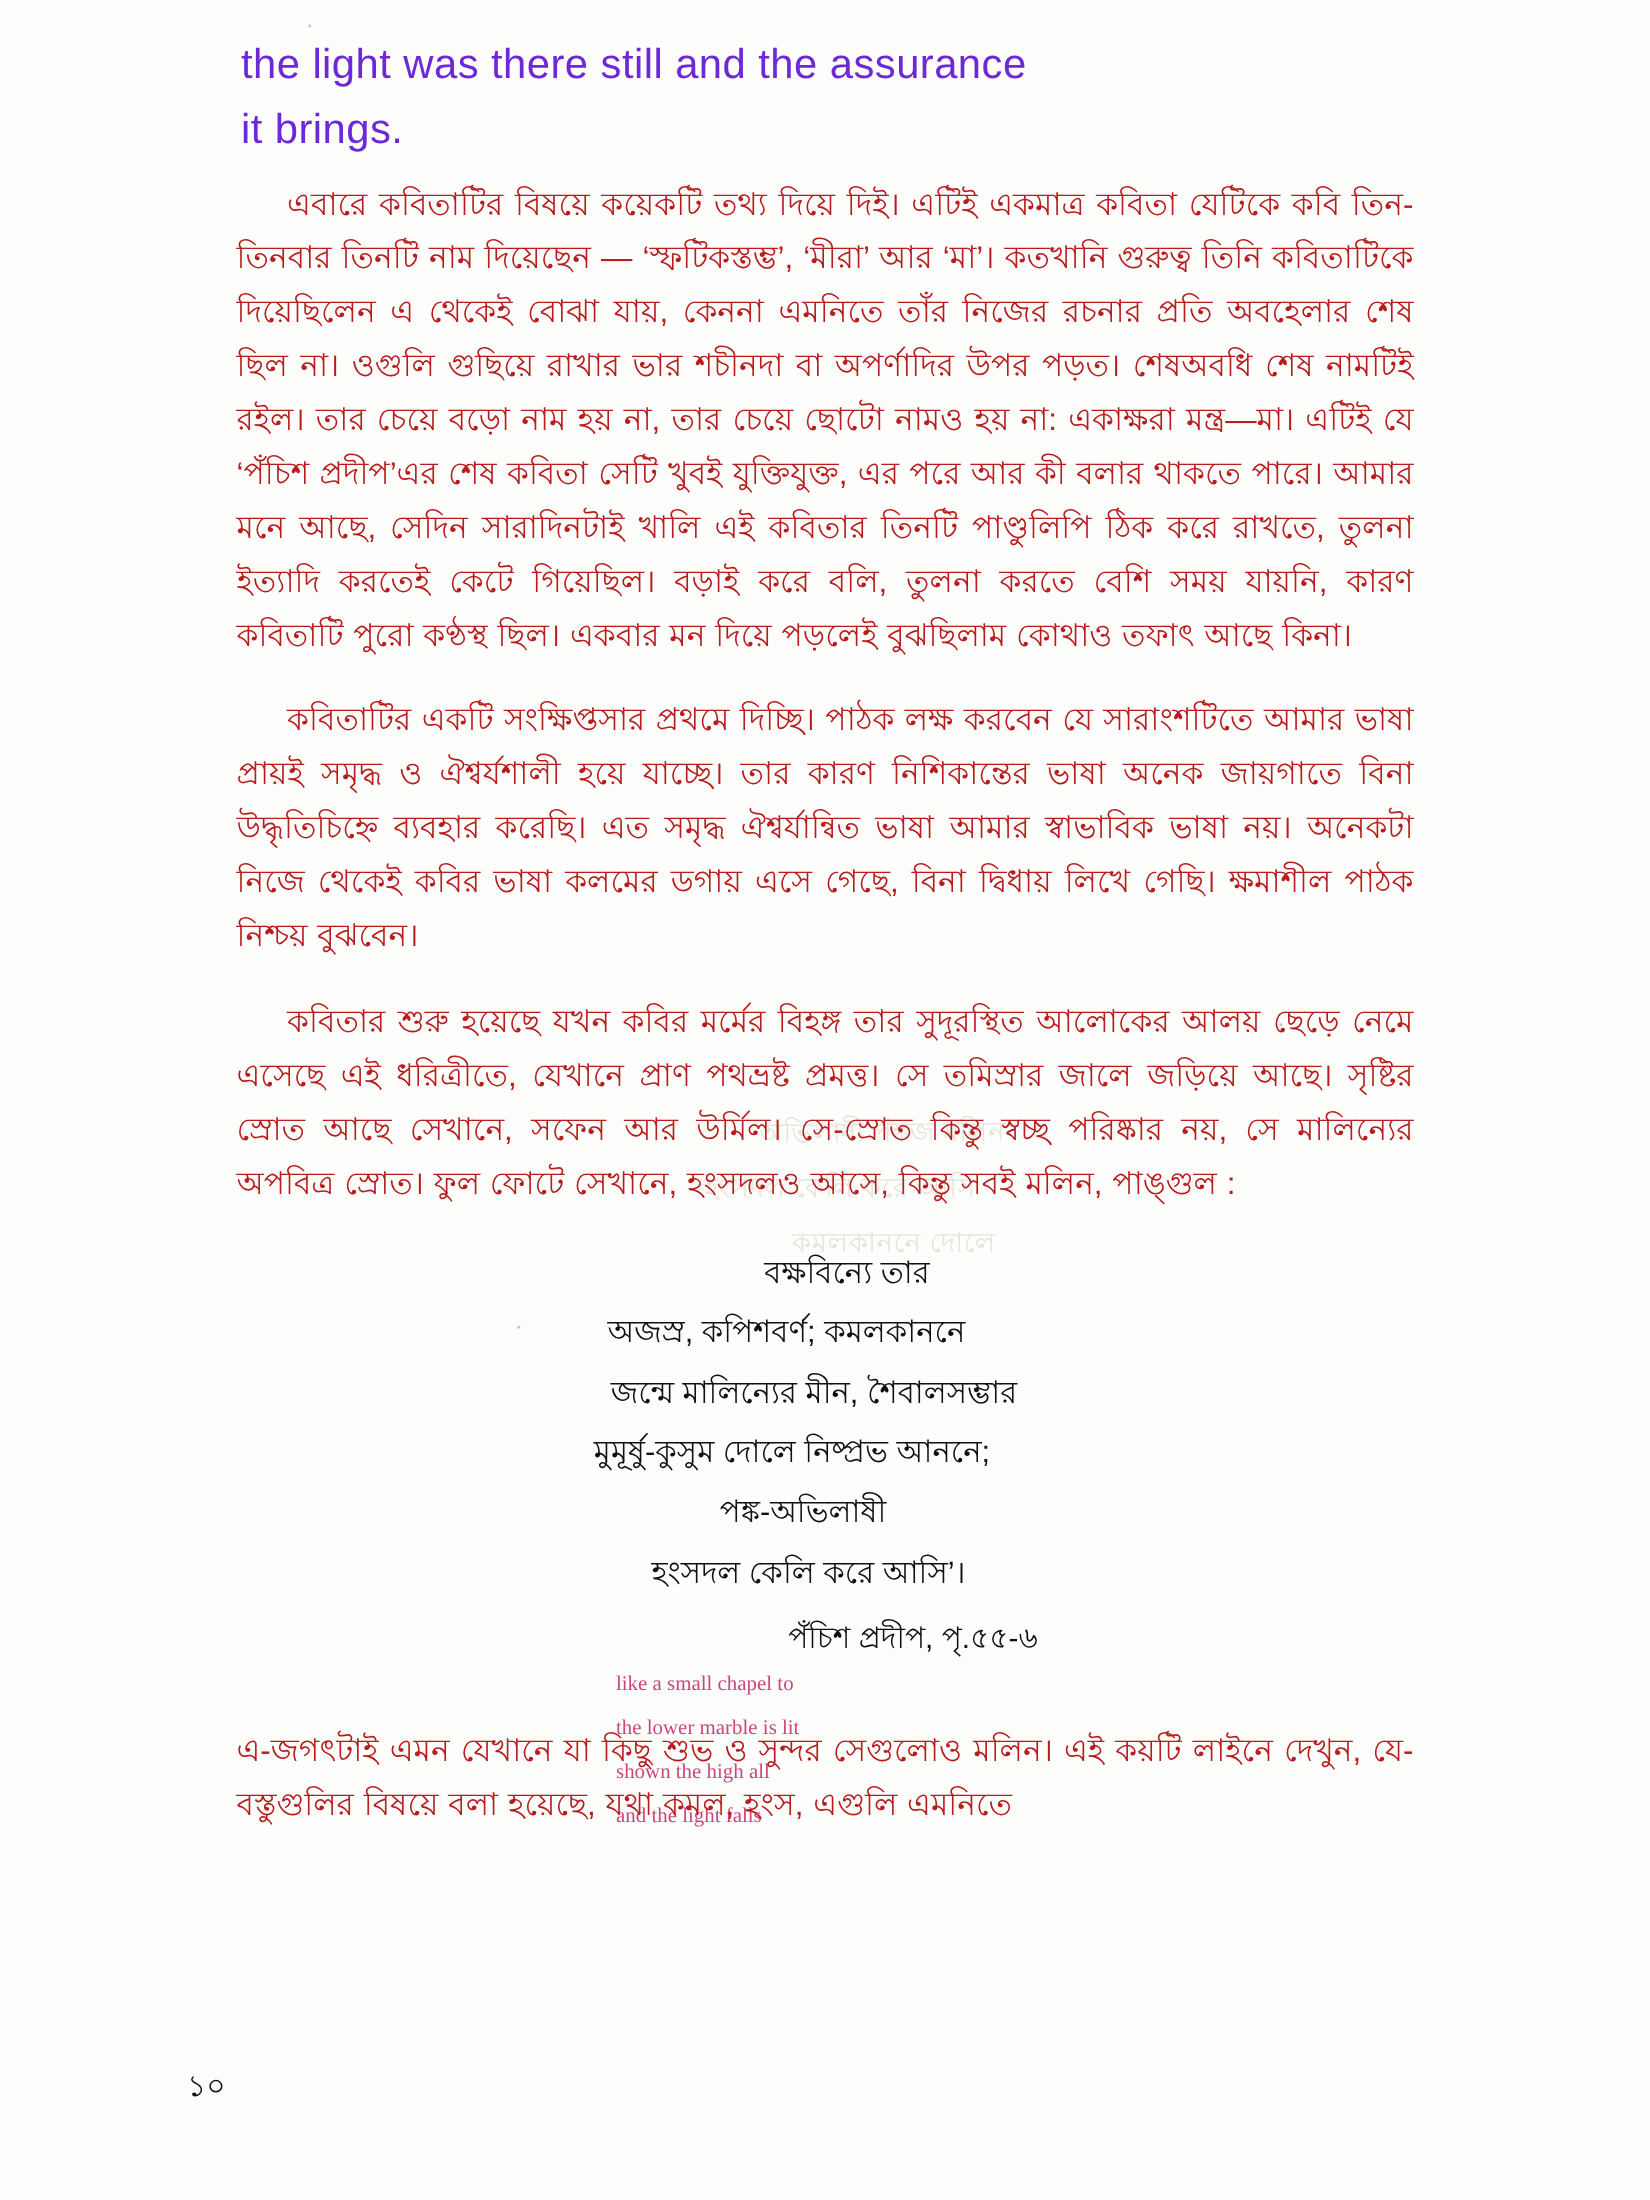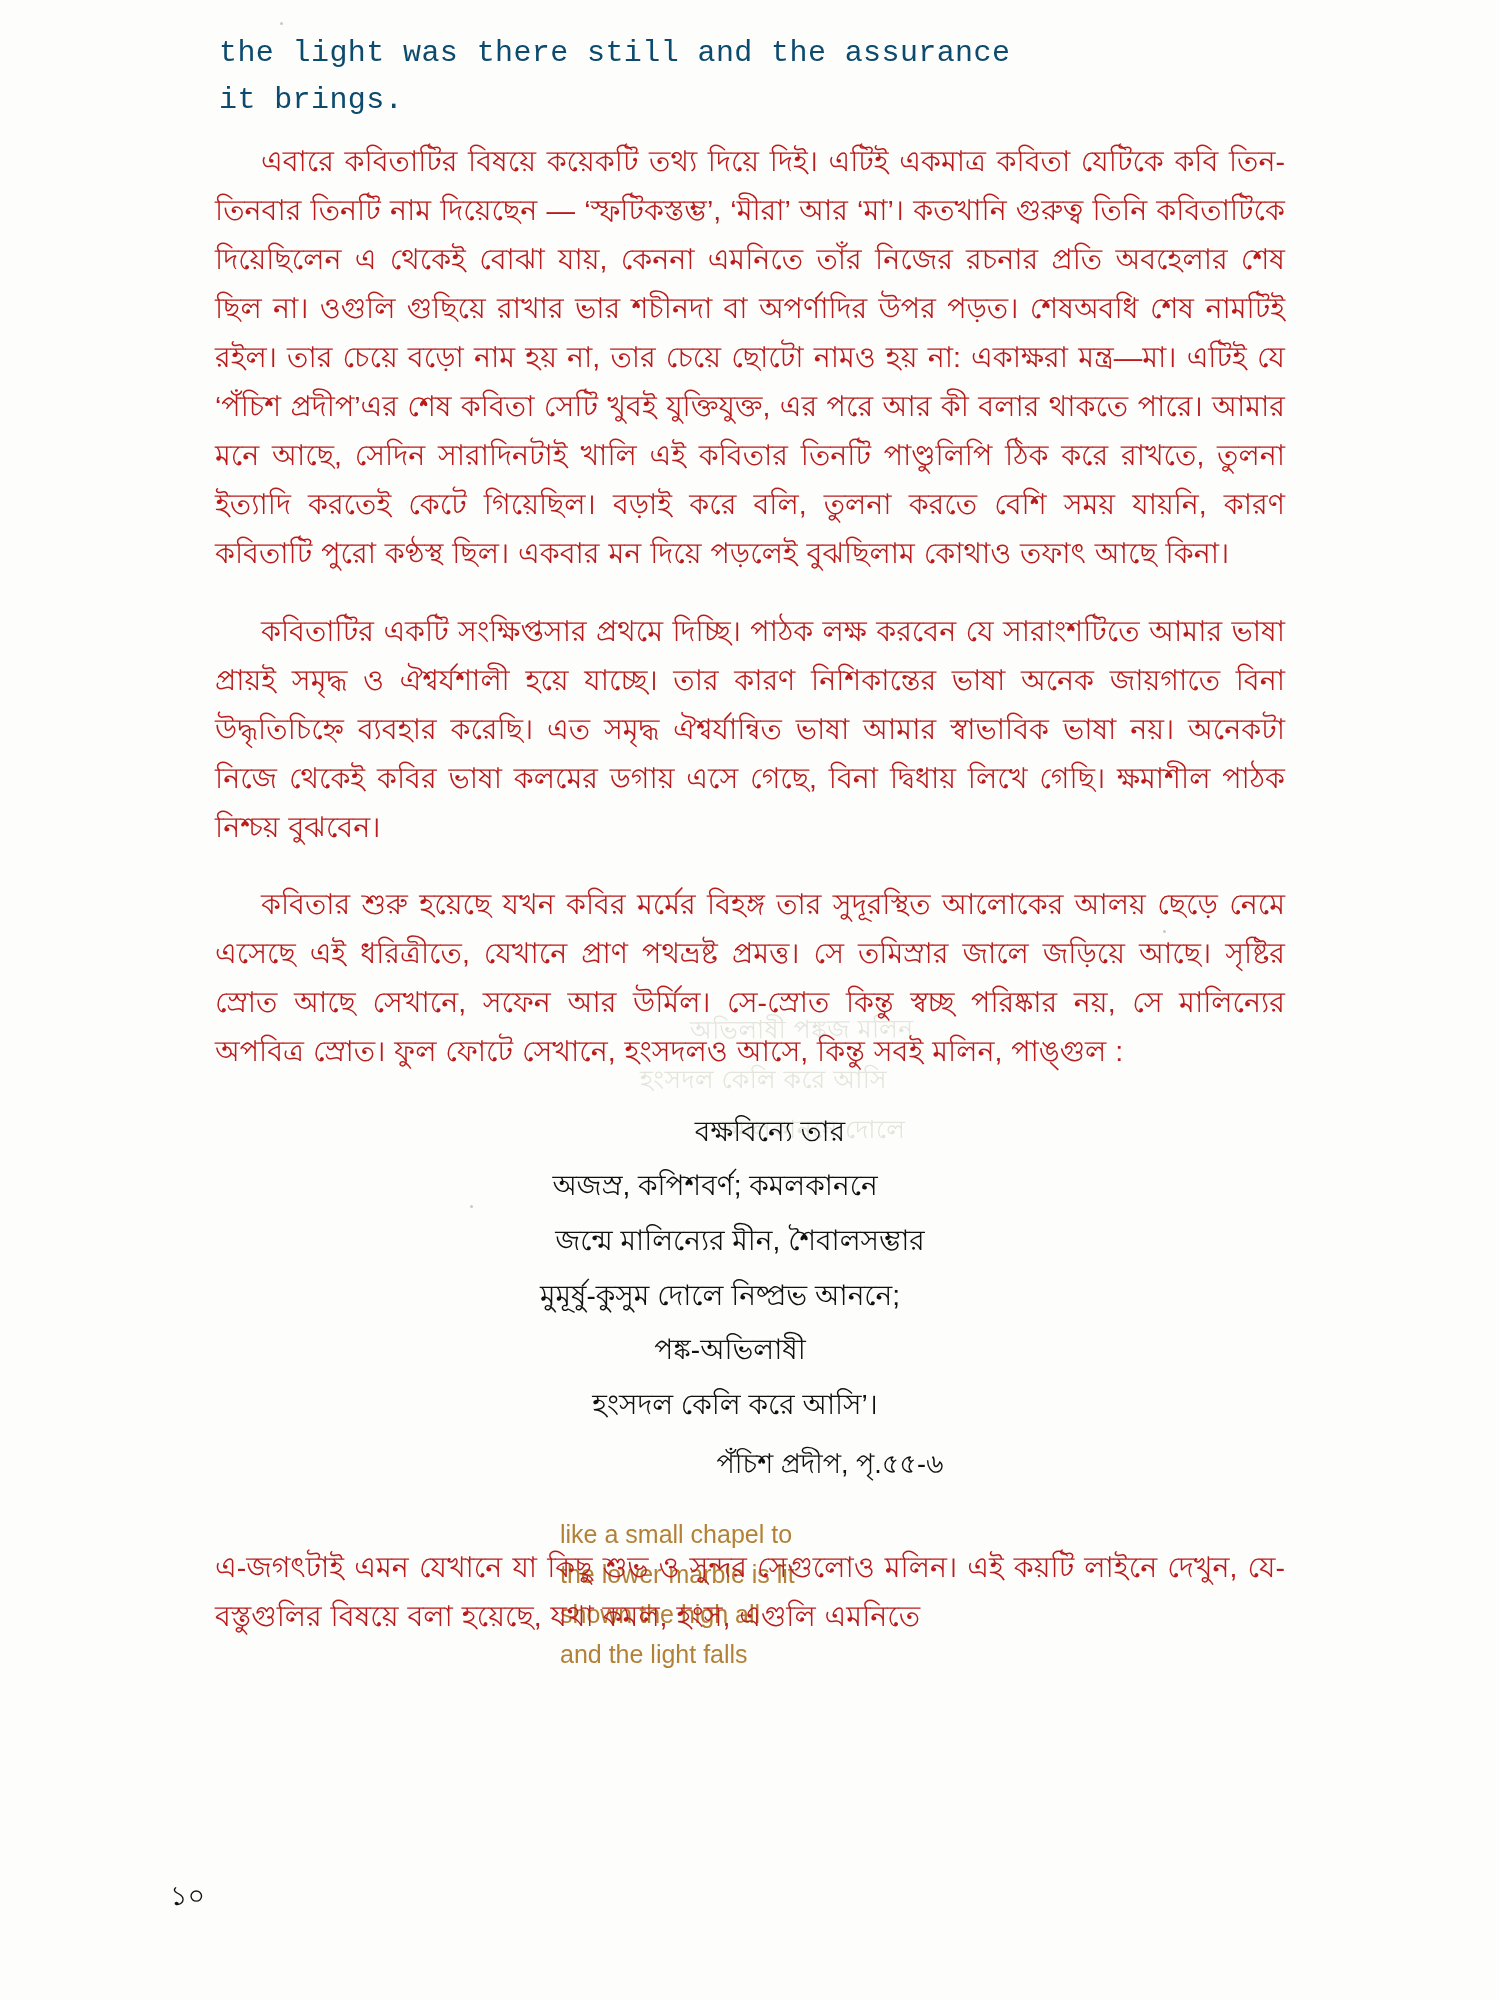--- a/index.html
+++ b/index.html
@@ -22,24 +22,24 @@
     background: #fdfdfb;
     overflow: hidden;
   }
   .content {
     position: absolute;
     left: 215px;
     top: 30px;
     width: 1070px;
   }
   .eng-lines {
-    font-family: Liberation Mono, monospace;
-    font-size: 30px;
+    font-family: Liberation Sans, sans-serif;
+    font-size: 38px;
     letter-spacing: 0.4px;
-    color: #0c4a6e;
+    color: #6d28d9;
     line-height: 1.55;
   }
   .eng-lines .l1 { margin-left: 4px; }
   .eng-lines .l2 { margin-left: 4px; }
 
   .para {
     font-family: "Liberation Sans", sans-serif;
     font-size: 28.5px;
     line-height: 1.72;
     text-align: justify;
@@ -96,24 +96,24 @@
     font-family: "Liberation Sans", sans-serif;
     color: #dcdcd4;
     opacity: 0.75;
     font-size: 25px;
     letter-spacing: 0.5px;
     pointer-events: none;
     white-space: nowrap;
   }
   .ghost-en {
     position: absolute;
-    font-family: Liberation Sans, sans-serif;
-    color: #a16207;
+    font-family: Liberation Serif, serif;
+    color: #be185d;
     opacity: 0.8;
-    font-size: 25px;
+    font-size: 19px;
     white-space: nowrap;
   }
 </style>
 </head>
 <body>
 
 <div class="page">
 
   <div class="ghost" style="left:690px; top:1010px; transform:rotate(-0.4deg);">অভিলাষী পঙ্কজ মলিন</div>
   <div class="ghost" style="left:640px; top:1060px;">হংসদল কেলি করে আসি</div>

